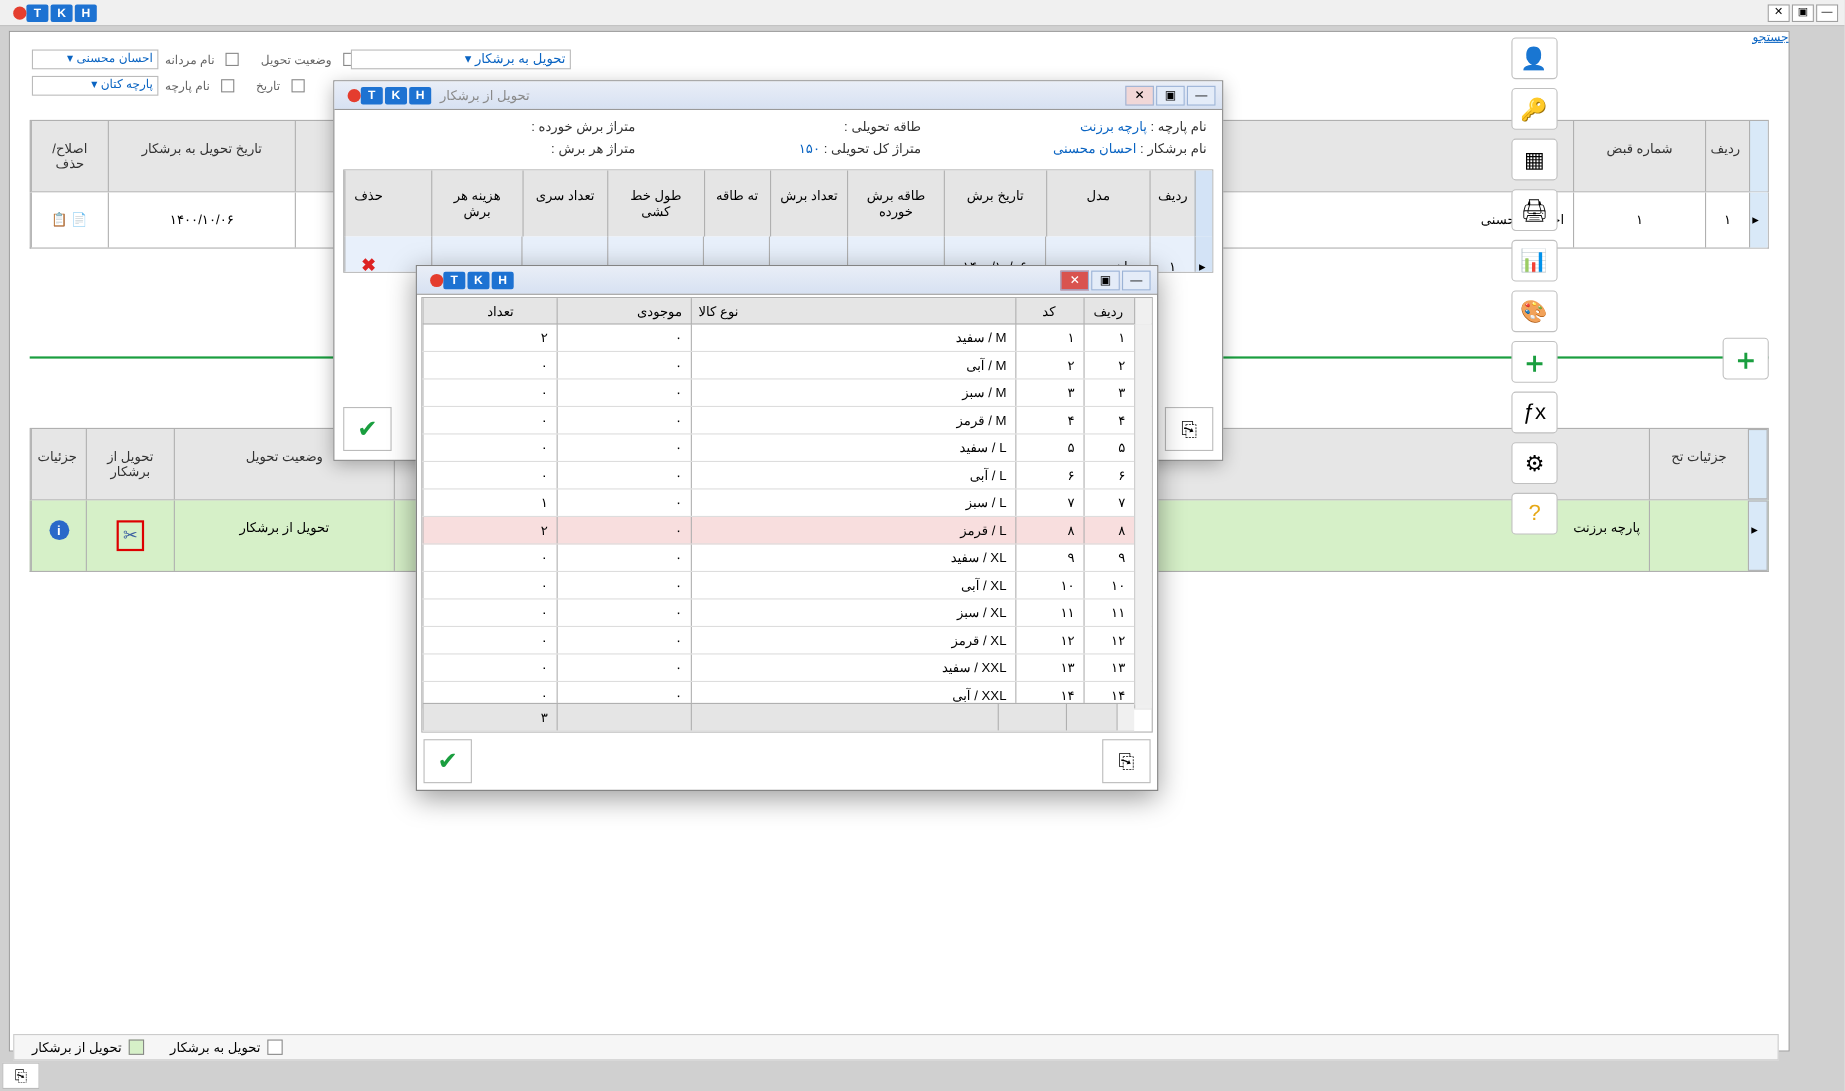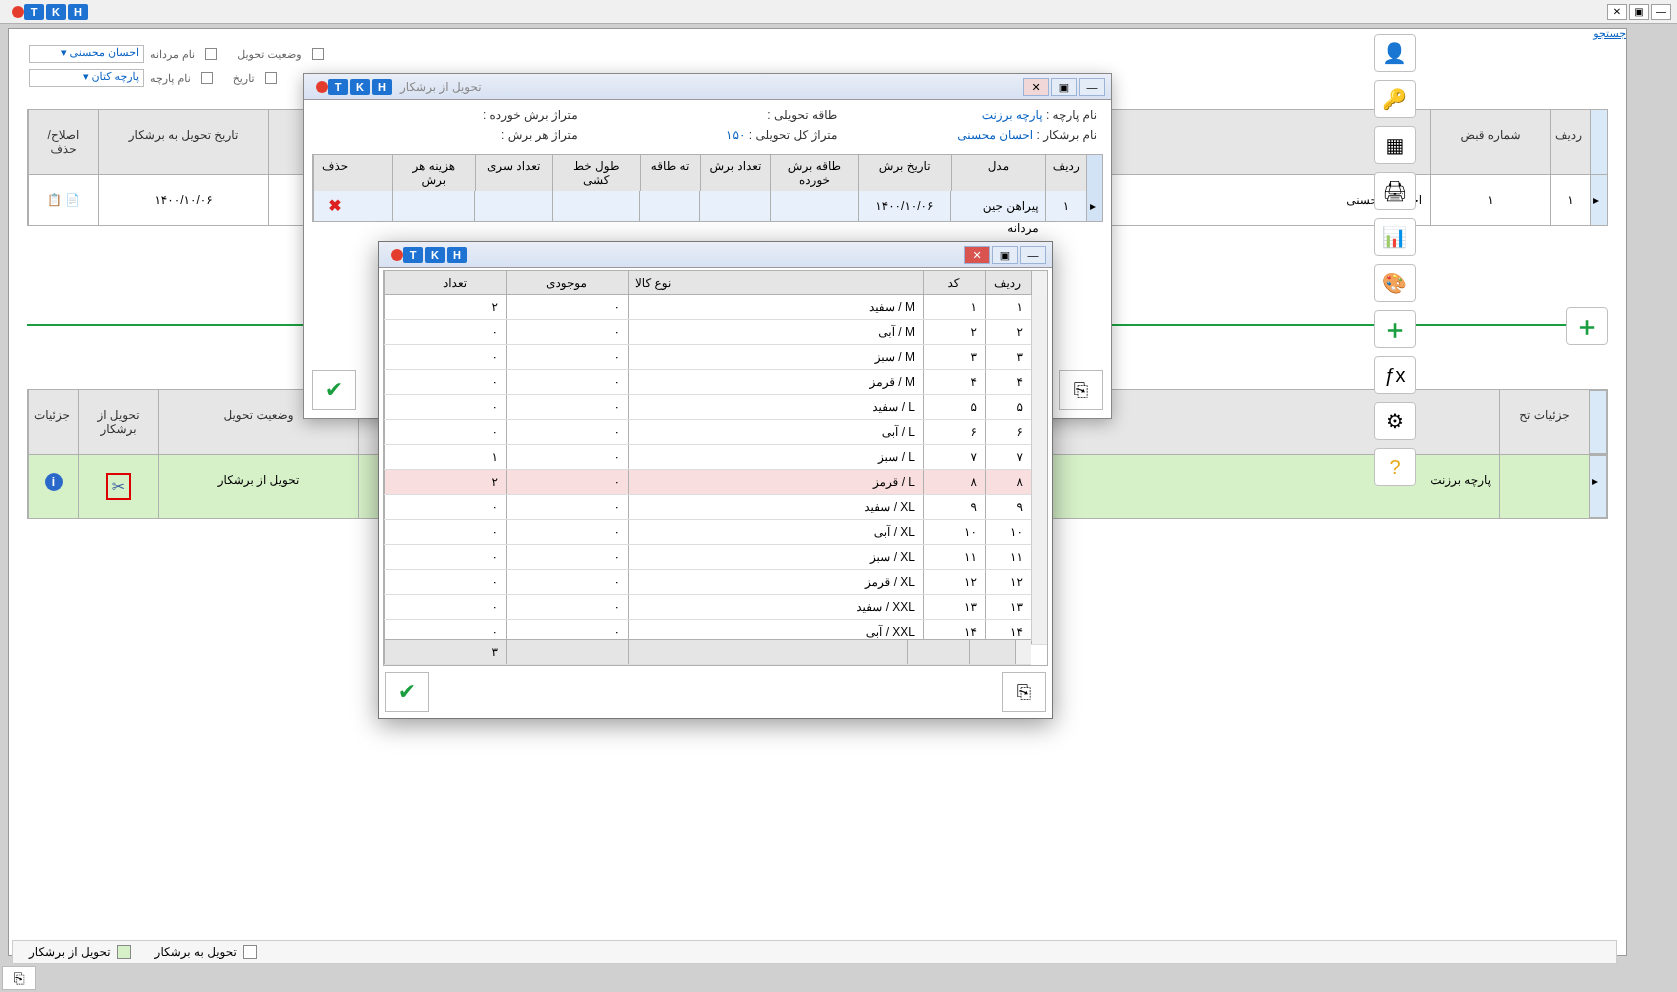--- a/index.html
+++ b/index.html
@@ -153,21 +153,21 @@
   display:grid; grid-template-columns: 1fr 1fr 1fr;
   padding: 8px 14px; font-size:12px; color:#333;
   row-gap:6px;
 }
 .dlg2-info .v { color:#0a64c2;}
 .dlg2-grid {
   margin: 4px 8px; border:1px solid #b0b0b0;
 }
 .d2-head,.d2-row { display:flex;}
 .d2-head { background:#e5e5e5;}
-.d2c { border-left:1px solid #b0b0b0; padding:4px 6px; text-align:center; font-size:12px;}
+.d2c { border-left:1px solid #b0b0b0; padding:16px 6px; text-align:center; font-size:12px;}
 .d2-row .d2c { height:30px; line-height:22px;}
 .d2-cw-ptr{width:16px;background:#d3e3f6;}
 .d2-cw-rd{width:46px;}
 .d2-cw-model{width:108px;}
 .d2-cw-date{width:106px;}
 .d2-cw-a{width:100px;}
 .d2-cw-b{width:80px;}
 .d2-cw-c{width:68px;}
 .d2-cw-d{width:100px;}
 .d2-cw-e{width:88px;}
@@ -261,20 +261,23 @@
         <span class="chk"></span>
         <span class="filter-label">نام پارچه</span>
         <div class="filter-select"><span>پارچه کتان</span> ▾</div>
       </div>
       <div class="filter-block">
         <span class="chk"></span>
         <span class="filter-label">تاریخ</span>
       </div>
     </div>
 
+    <div style="position:absolute; top:16px; left:310px; right:500px;">
+      <div class="filter-select" style="width:200px; float:left;"><span>تحویل به برشکار</span> ▾</div>
+    </div>
 
     <div class="bg-table1">
       <div class="t-header">
         <div class="th" style="width:16px; background:#d9e9f8;"></div>
         <div class="th tw-row">ردیف</div>
         <div class="th tw-num">شماره قبض</div>
         <div class="th tw-name">برشکار</div>
         <div class="th tw-date">تاریخ تحویل به برشکار</div>
         <div class="th tw-act">اصلاح/حذف</div>
       </div>
@@ -443,21 +446,21 @@
         <div class="dlg-wc">▣</div>
         <div class="dlg-wc" style="background:#d9534f;color:#fff;">✕</div>
       </div>
     </div>
     <div class="dlg3-body">
       <div class="d3-head">
         <div class="d3c d3-rowptr"></div>
         <div class="d3c d3-rd" style="text-align:center;">ردیف</div>
         <div class="d3c d3-code" style="text-align:center;">کد</div>
         <div class="d3c d3-type" style="text-align:left;">نوع کالا</div>
-        <div class="d3c d3-stock" style="text-align:center;">موجودی</div>
+        <div class="d3c d3-stock" style="">موجودی</div>
         <div class="d3c d3-qty" style="text-align:center;">تعداد</div>
       </div>
       <div id="d3-rows">
           <div class="d3-row">
             <div class="d3c d3-rowptr"></div>
             <div class="d3c d3-rd">۱</div>
             <div class="d3c d3-code">۱</div>
             <div class="d3c d3-type">M / سفید</div>
             <div class="d3c d3-stock">۰</div>
             <div class="d3c d3-qty">۲</div>

